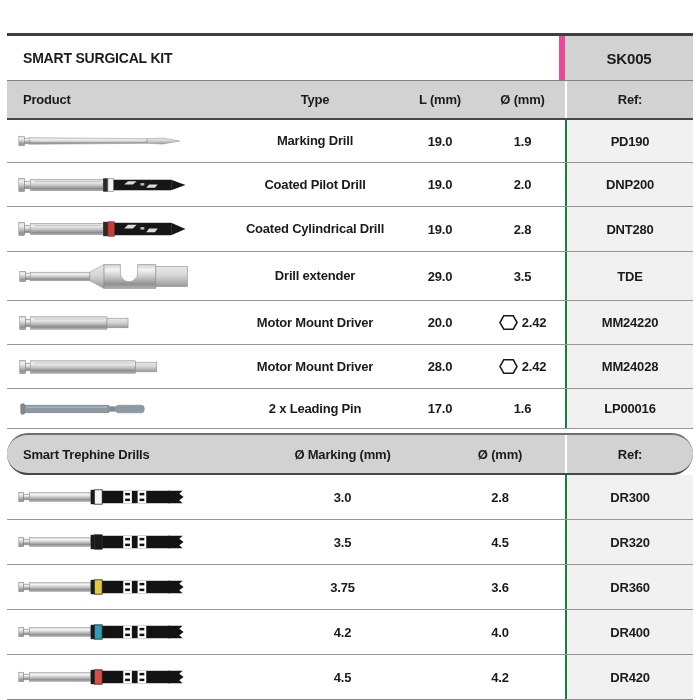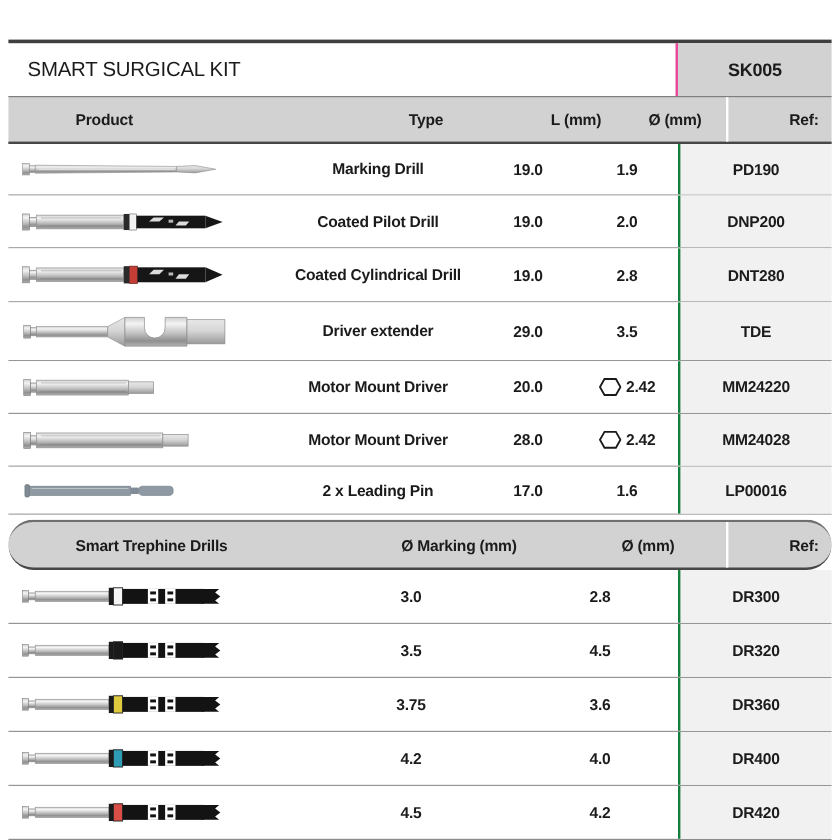--- a/index.html
+++ b/index.html
@@ -11,34 +11,34 @@
     color:#1b1b1b;
     overflow:hidden;
   }
   .table-wrap{position:absolute;left:7px;top:33px;width:686px;}
   .top-rule{height:3px;background:#3f3f3f;}
 
   
   .title-row{display:flex;height:44px;}
   .kit-title{
     flex:1;display:flex;align-items:center;
-    padding-left:16px;font-size:17px;font-weight:400;letter-spacing:-0.2px;
+    padding-left:16px;font-size:14px;font-weight:700;letter-spacing:-0.2px;
   }
   .kit-ref-cell{
-    width:128px;background:#d2d2d2;border-left:2px solid #ec4899;
+    width:128px;background:#d2d2d2;border-left:6px solid #ec4899;
     display:flex;align-items:center;justify-content:center;
     font-size:15px;font-weight:700;letter-spacing:-0.2px;
   }
 
   
   .cols-row{
     display:grid;align-items:center;
     background:#d2d2d2;height:37px;
     border-top:1px solid #7f7f7f;border-bottom:2px solid #474747;
-    font-size:13px;font-weight:700;letter-spacing:-0.2px;padding-left:40px;
+    font-size:13px;font-weight:700;letter-spacing:-0.2px;
   }
   .grid-s1{grid-template-columns:223px 170px 80px 85px 128px;}
   .grid-s2{grid-template-columns:223px 225px 90px 20px 128px;}
   .cols-row .left{padding-left:16px;text-align:left;}
   .cell{display:flex;align-items:center;justify-content:center;text-align:center;}
   .cell.left{justify-content:flex-start;}
   .hdr-ref{border-left:2px solid #ffffff;height:100%;display:flex;align-items:center;justify-content:center;}
 
   
   .row{
@@ -169,21 +169,21 @@
         <svg width="182" height="36" viewBox="0 0 190 36">
           <rect x="5" y="13" width="6" height="11" fill="url(#silver)" stroke="#777" stroke-width="0.5"></rect>
           <rect x="11" y="15" width="5" height="7" fill="url(#silver)" stroke="#777" stroke-width="0.5"></rect>
           <rect x="16" y="14" width="62" height="9" fill="url(#silver)" stroke="#8a8a8a" stroke-width="0.5"></rect>
           <polygon points="78,14 93,6 93,31 78,23" fill="url(#steel)" stroke="#8a8a8a" stroke-width="0.5"></polygon>
           <path d="M93,6 L110,6 L110,15 A9,9 0 0 0 128,15 L128,6 L147,6 L147,31 L93,31 Z" fill="url(#silver)" stroke="#8a8a8a" stroke-width="0.6"></path>
           <rect x="147" y="8" width="33" height="21" fill="url(#steel)" stroke="#8a8a8a" stroke-width="0.6"></rect>
         </svg>
       </div>
       <div class="cell">
-          <span class="type-cell">Driver extender</span>
+          <span class="type-cell">Drill extender</span>
         </div>
       <div class="cell">29.0</div>
       <div class="cell">3.5</div>
       <div class="ref-cell">TDE</div>
     </div>
 
     <div class="row grid-s1 h43">
       <div class="product-cell">
         <svg width="182" height="26" viewBox="0 0 190 26">
           <rect x="5" y="6" width="6" height="14" fill="url(#silver)" stroke="#777" stroke-width="0.5"></rect>

